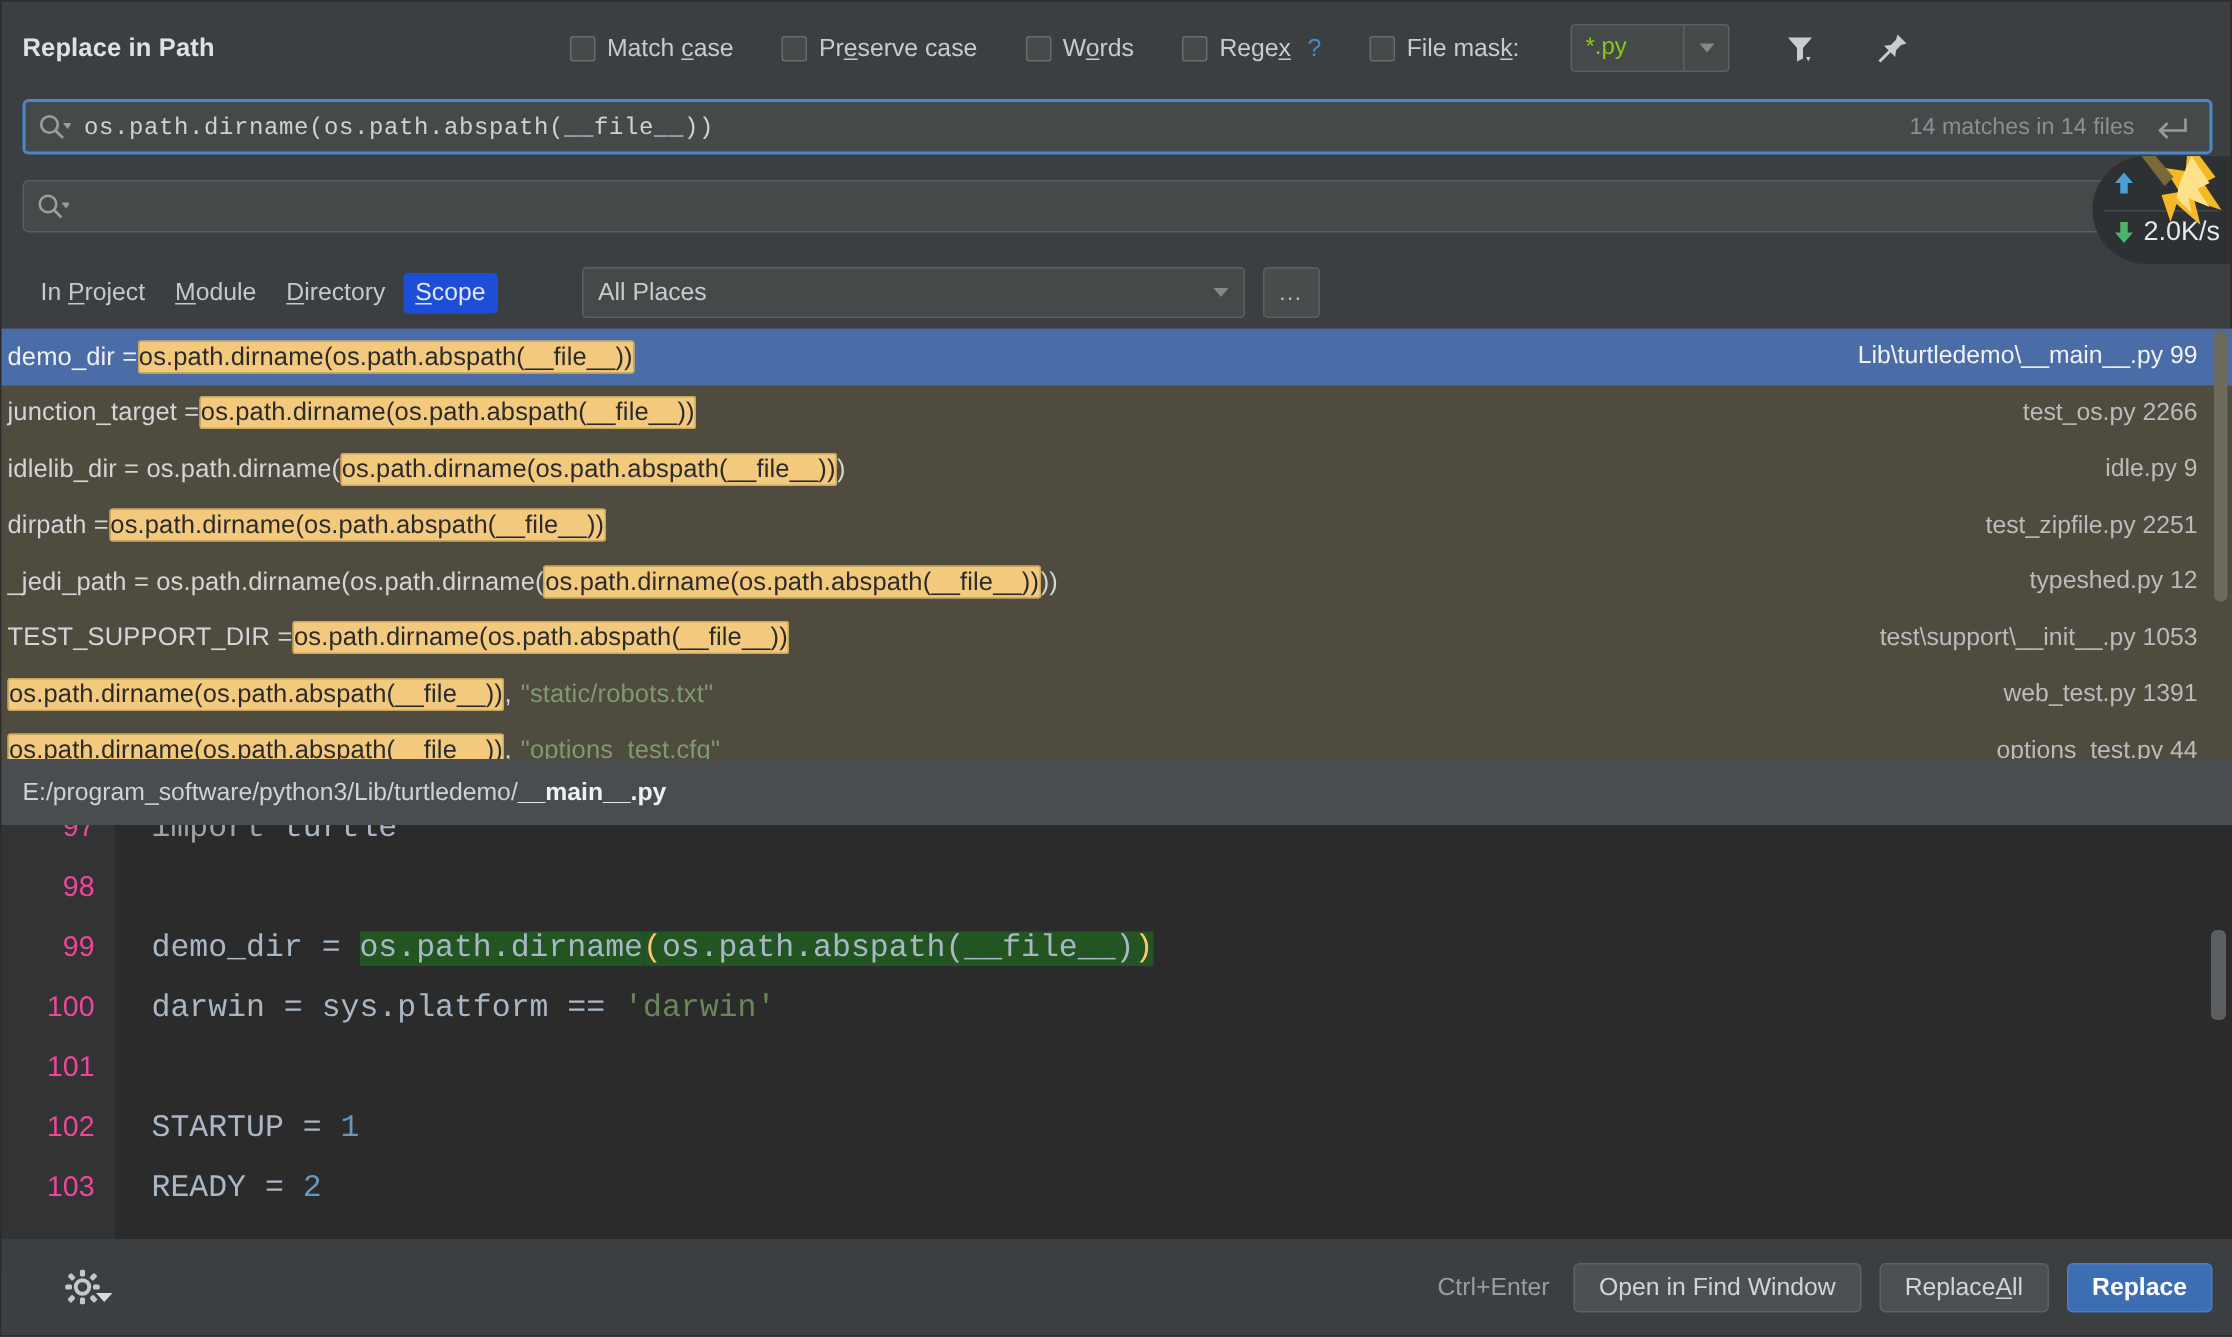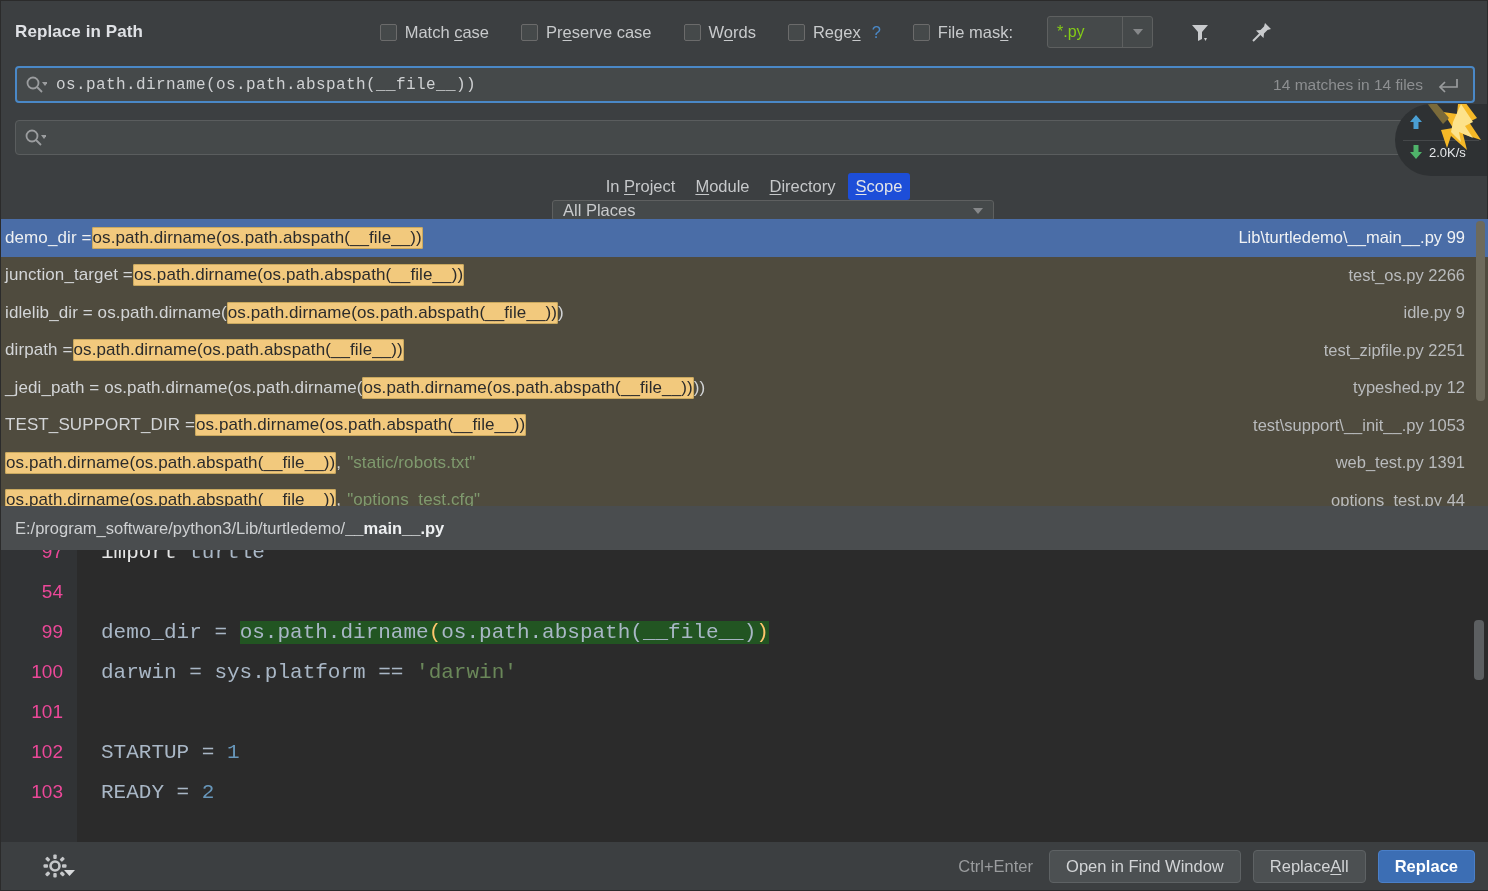--- a/index.html
+++ b/index.html
@@ -88,21 +88,21 @@
   }
   .match-info {
     margin-left: auto; display: flex; align-items: center; gap: 14px;
     padding-right: 14px;
     font-size: 15.5px; color: #8d8f91;
   }
 
   
   .scoperow {
     position: absolute; left: 0; top: 172px; width: 1488px; height: 44px;
-    display: flex; align-items: center; flex-direction: column;
+    display: flex; align-items: center;
   }
   .scope-tabs { display: flex; align-items: center; gap: 4px; margin-left: 18px; }
   .scope-tab {
     font-size: 16.5px; color: #c6c8ca; padding: 4px 8px; border-radius: 3px;
   }
   .scope-tab u { text-decoration: underline; text-underline-offset: 2px; }
   .scope-tab.selected { background: #1d4ed8; color: #e4e6e8; }
   .places-combo {
     margin-left: 56px; width: 442px; height: 34px;
     background: #45494a; border: 1px solid #5e6060; border-radius: 3px;
@@ -171,33 +171,33 @@
   .code-line {
     position: relative; height: 40px; display: flex; align-items: center;
     font-family: "Liberation Mono", monospace; font-size: 21px;
   }
   .lineno {
     width: 76px; text-align: right; padding-right: 14px;
     color: #ec4899; font-size: 19px;
     font-family: "Liberation Sans", sans-serif;
   }
   .ltext { margin-left: 24px; color: #a9b7c6; white-space: pre; }
-  .kw { color: #e5e5e5; }
+  .kw { color: #a3a3a3; }
   .num { color: #6897bb; }
   .str { color: #6a8759; }
   .green { background: #225522; }
   .brkt { color: #ffc66d; }
   .code-scroll {
     position: absolute; right: 5px; top: 70px; width: 10px; height: 60px;
     background: #5c5f61; border-radius: 4px;
   }
 
   
   .bottom {
-    position: absolute; left: 0; bottom: 0; width: 1488px; height: 48px;
+    position: absolute; left: 0; bottom: 0; width: 1488px; height: 64px;
     background: #3c3f41; display: flex; align-items: center; padding-left: 23px;
   }
   .gear-wrap { margin-left: 18px; display: flex; align-items: flex-end; }
   .btn-group { margin-left: auto; display: flex; align-items: center; gap: 12px; padding-right: 14px; }
   .hintkey { font-size: 16.5px; color: #9a9c9e; margin-right: 4px; }
   .btn {
     height: 33px; padding: 0 16px; border-radius: 4px;
     background: #4c5052; border: 1px solid #5e6264;
     display: flex; align-items: center; justify-content: center;
     font-size: 16.5px; color: #d2d4d6;
@@ -209,21 +209,21 @@
   .netwidget {
     position: absolute; right: 0px; top: 103px;
     width: 92px; height: 72px;
     background: #2e3133; border-radius: 36px 0 0 36px;
     overflow: hidden;
   }
   .net-row { position: absolute; left: 14px; display: flex; align-items: center; gap: 6px; }
   .net-up { top: 10px; }
   .net-dn { top: 40px; }
   .net-sep { position: absolute; left: 8px; top: 36px; width: 76px; height: 1px; background: #45484a; }
-  .net-val { font-size: 13px; color: #e6e8ea; }
+  .net-val { font-size: 18px; color: #e6e8ea; }
   .flame {
     position: absolute; right: -6px; top: -16px; width: 70px; height: 92px;
   }
 </style>
 </head>
 <body>
 
 <div id="app">
 
   <div class="topbar">
@@ -418,21 +418,21 @@
 
   <div class="code">
     <div class="gutter"></div>
 
     <div class="code-line" style="margin-top:-18px">
       <span class="lineno">97</span>
       <span class="ltext"><span class="kw">import</span><span> turtle</span></span>
     </div>
 
     <div class="code-line">
-      <span class="lineno">54</span>
+      <span class="lineno">98</span>
       <span class="ltext"></span>
     </div>
 
     <div class="code-line">
       <span class="lineno">99</span>
       <span class="ltext"><span>demo_dir = </span><span class="green">os.path.dirname</span><span class="green brkt">(</span><span class="green">os.path.abspath(__file__)</span><span class="green brkt">)</span></span>
     </div>
 
     <div class="code-line">
       <span class="lineno">100</span>

